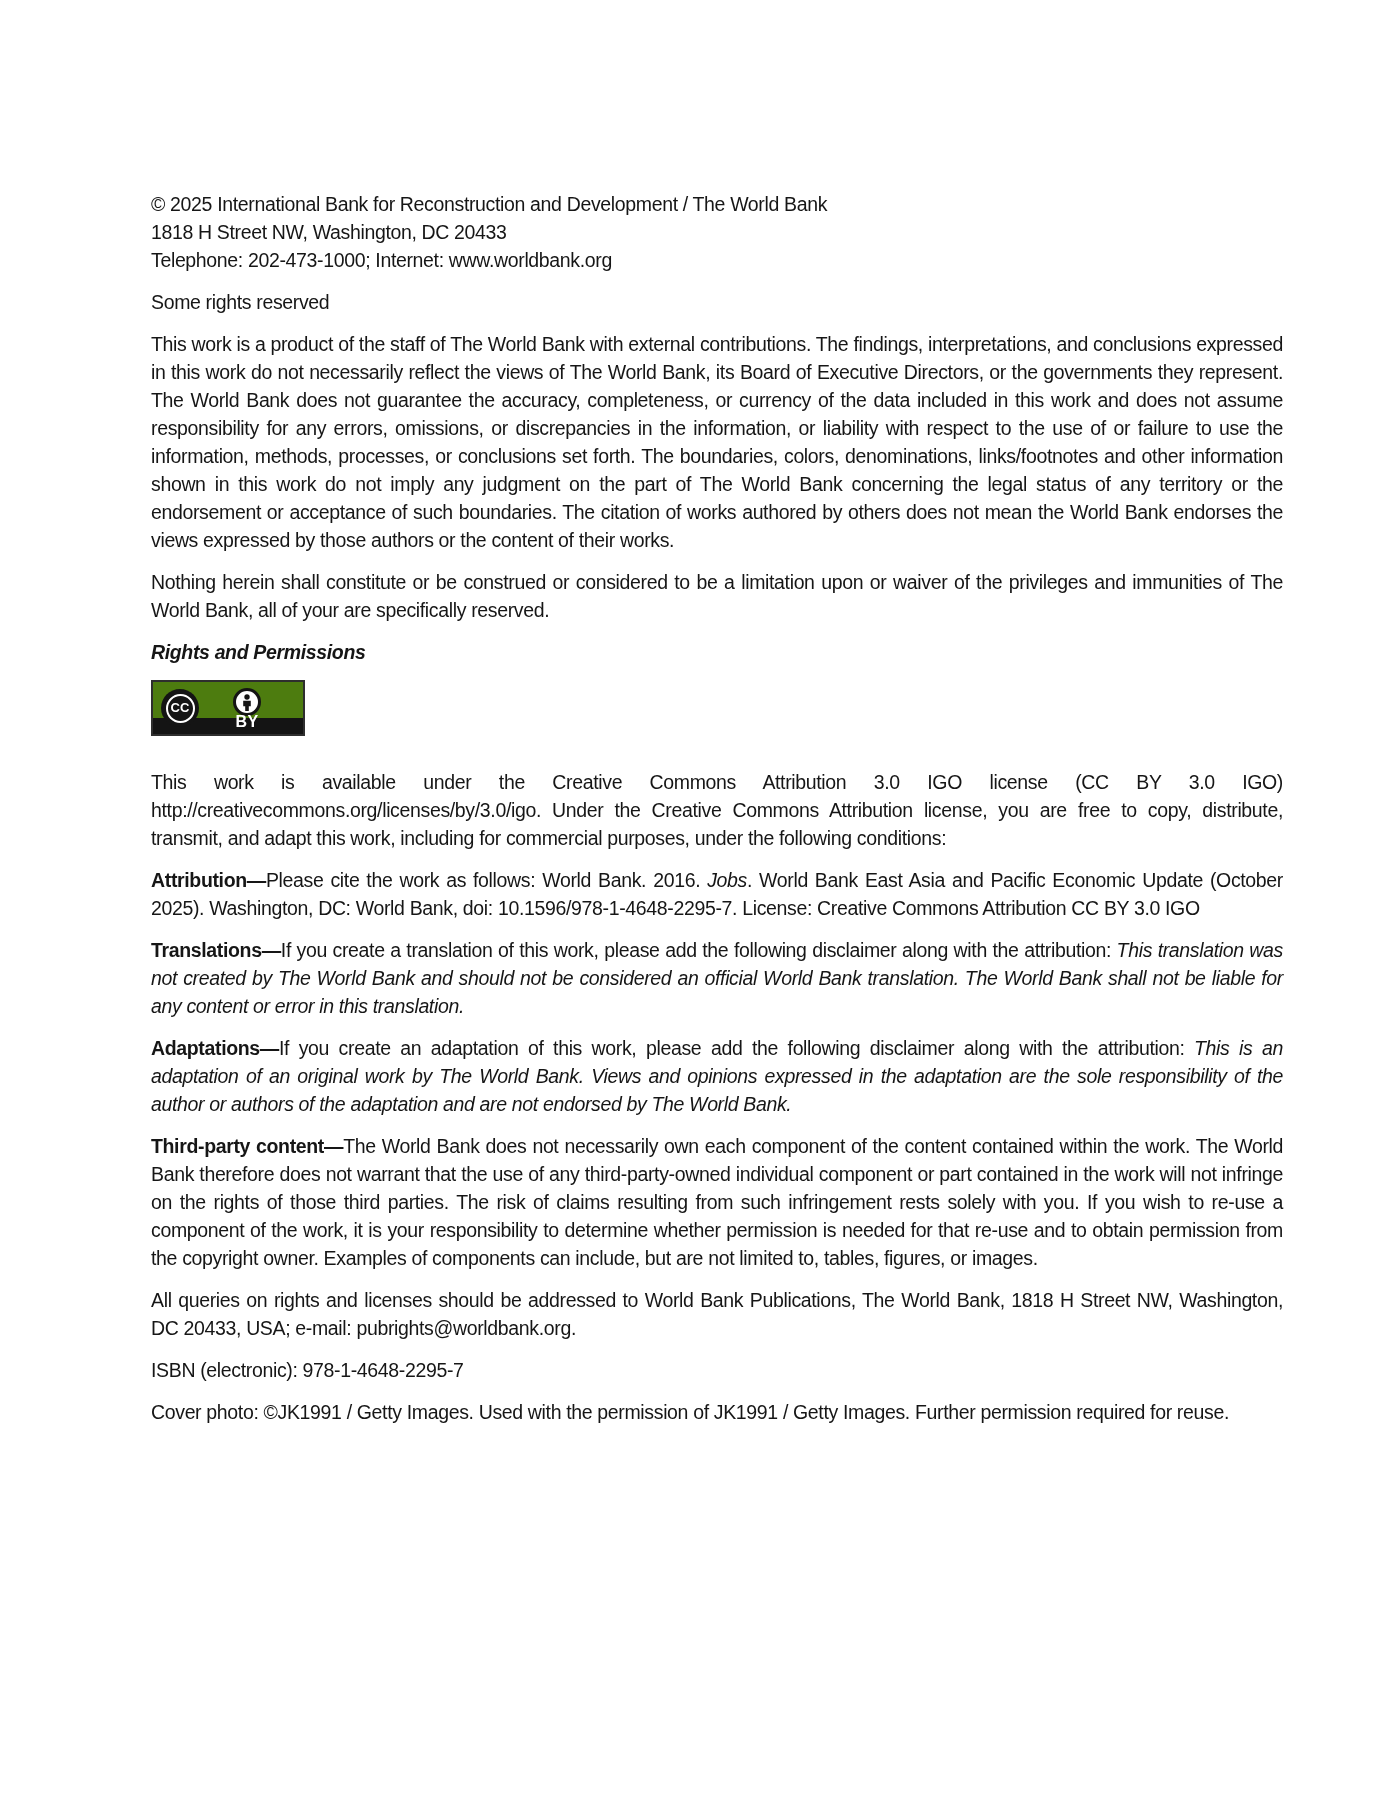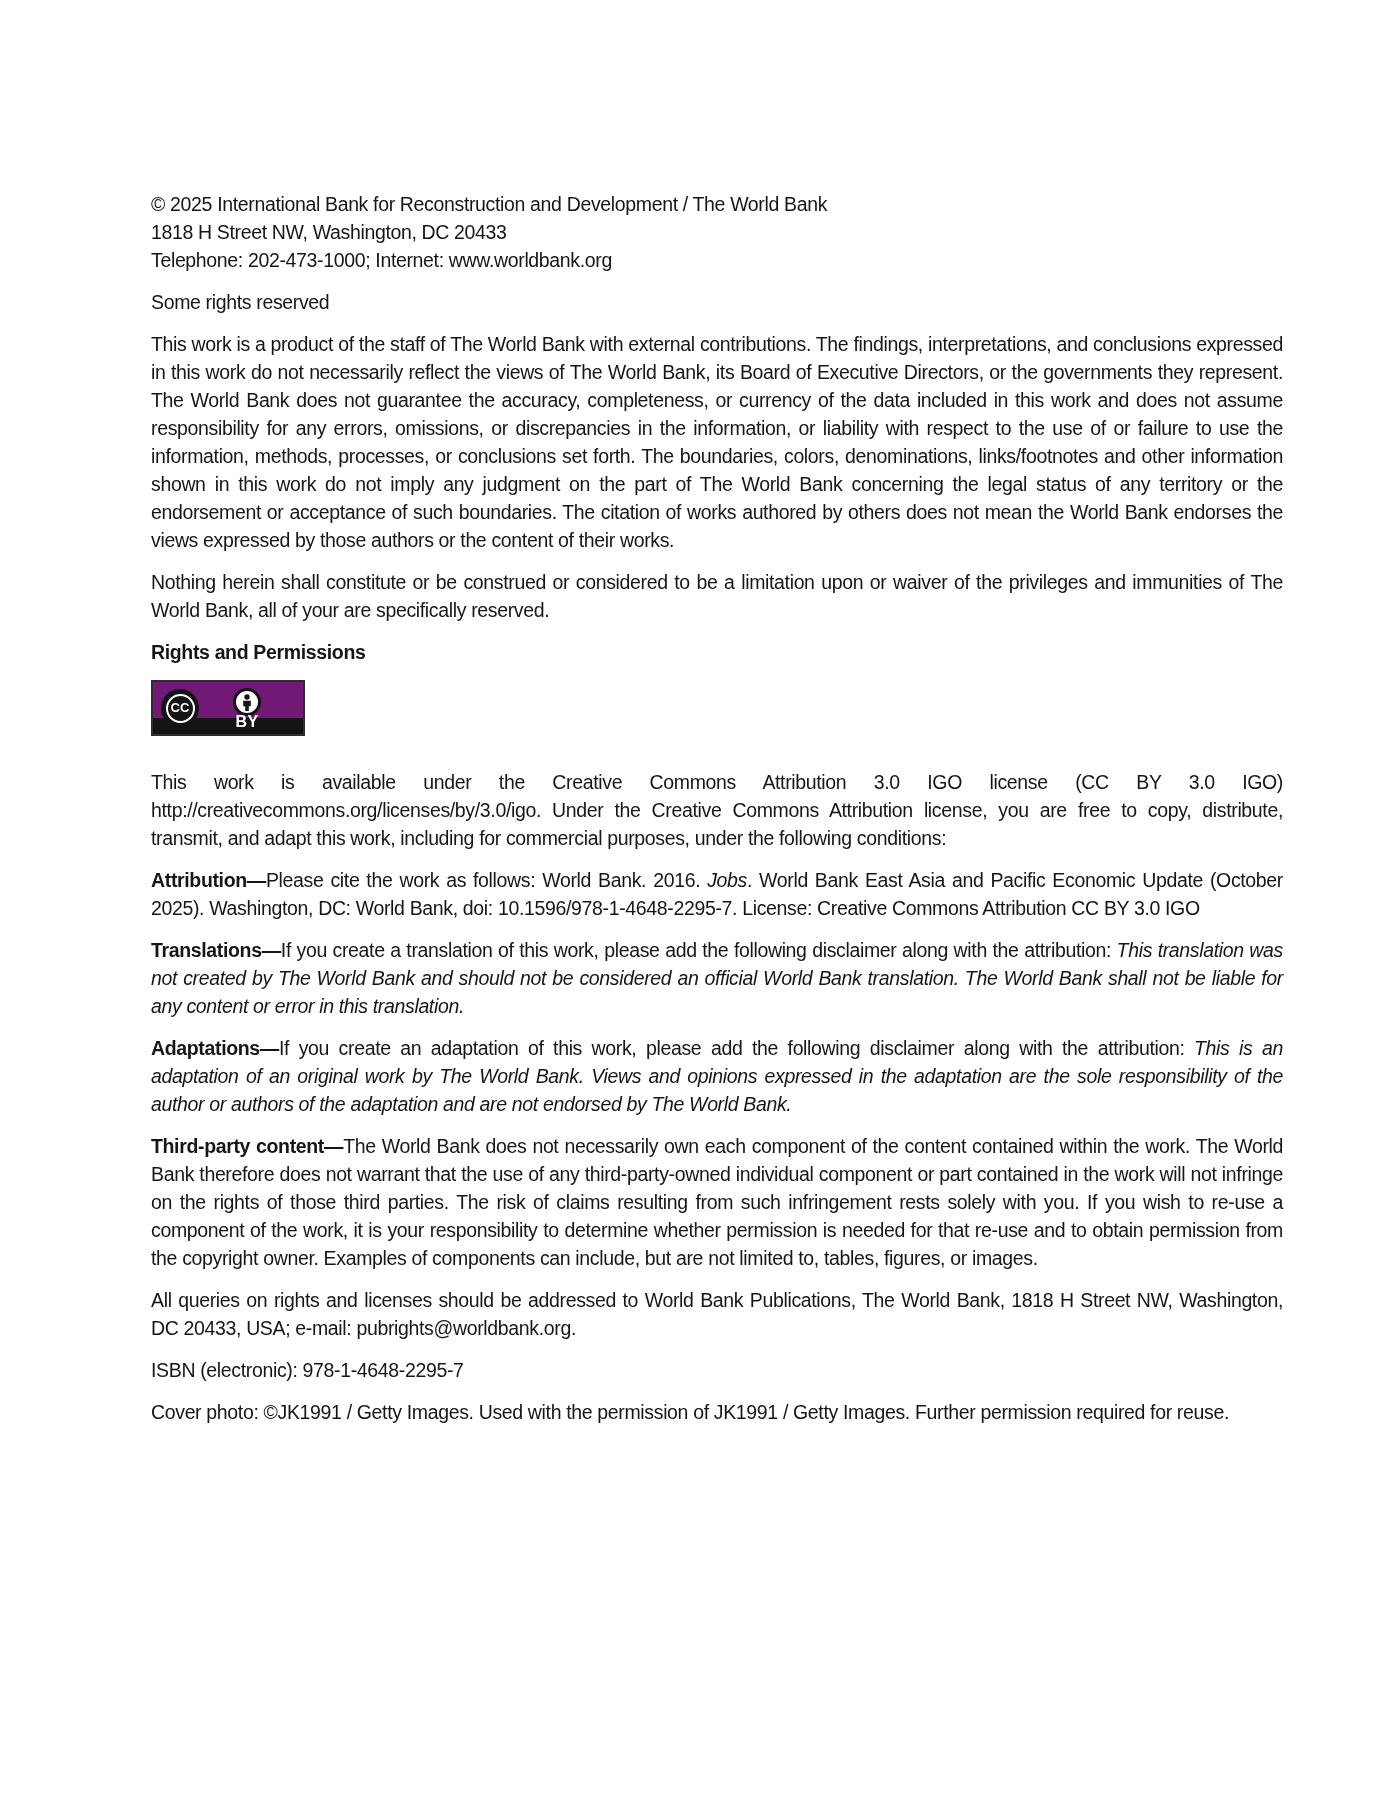--- a/index.html
+++ b/index.html
@@ -22,31 +22,32 @@
     letter-spacing: -0.35px;
     margin-left: 20px;
   }
   .para { margin: 0 0 14px 0; }
   .justify { text-align: justify; }
   .addr-line { margin: 0; }
   .addr-block { margin: 0 0 14px 0; }
   .print-line { white-space: pre-wrap; }
   .section-heading {
     font-weight: bold;
+    font-style: italic;
     margin: 0 0 14px 0;
   }
   .lead-bold { font-weight: bold; }
   .seg-italic { font-style: italic; }
 
   
   .cc-badge {
     position: relative;
     width: 154px;
     height: 56px;
-    background: #701a75;
+    background: #4d7c0f;
     border: 2px solid #2e2e2e;
     box-sizing: border-box;
     margin: 4px 0 32px 0;
   }
   .cc-strip {
     position: absolute;
     left: 0; right: 0; bottom: 0;
     height: 16px;
     background: #141414;
   }

